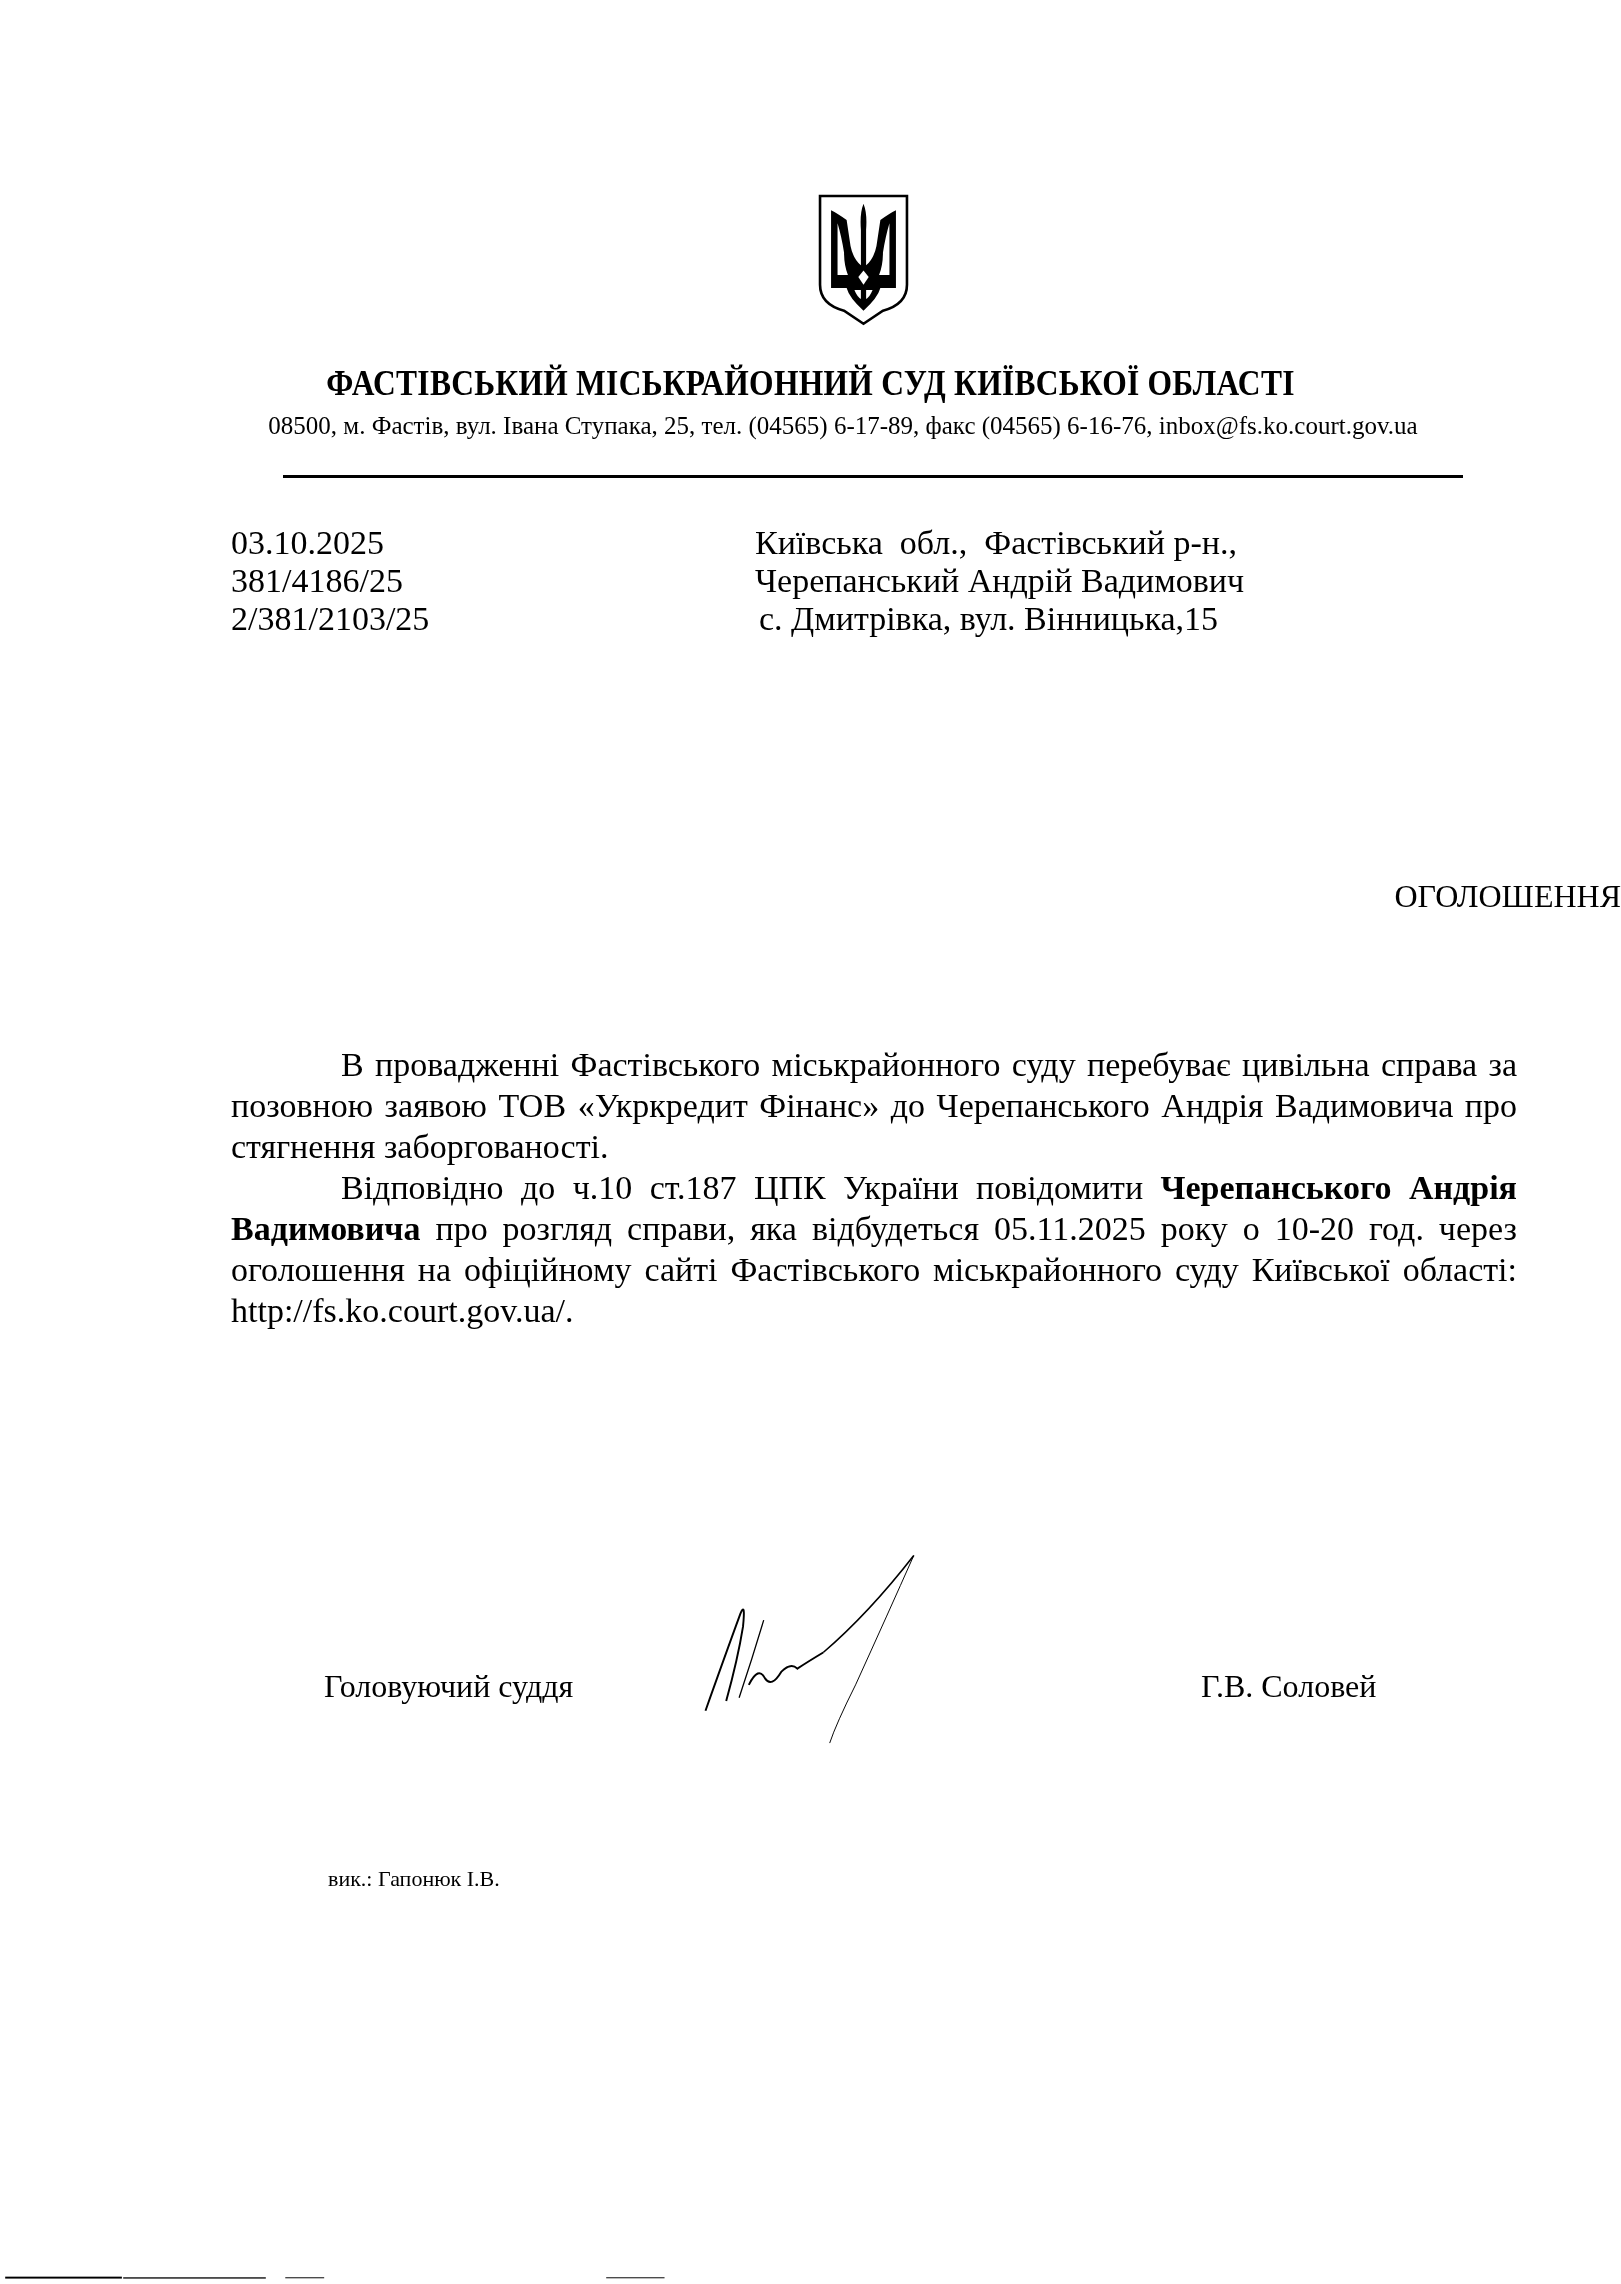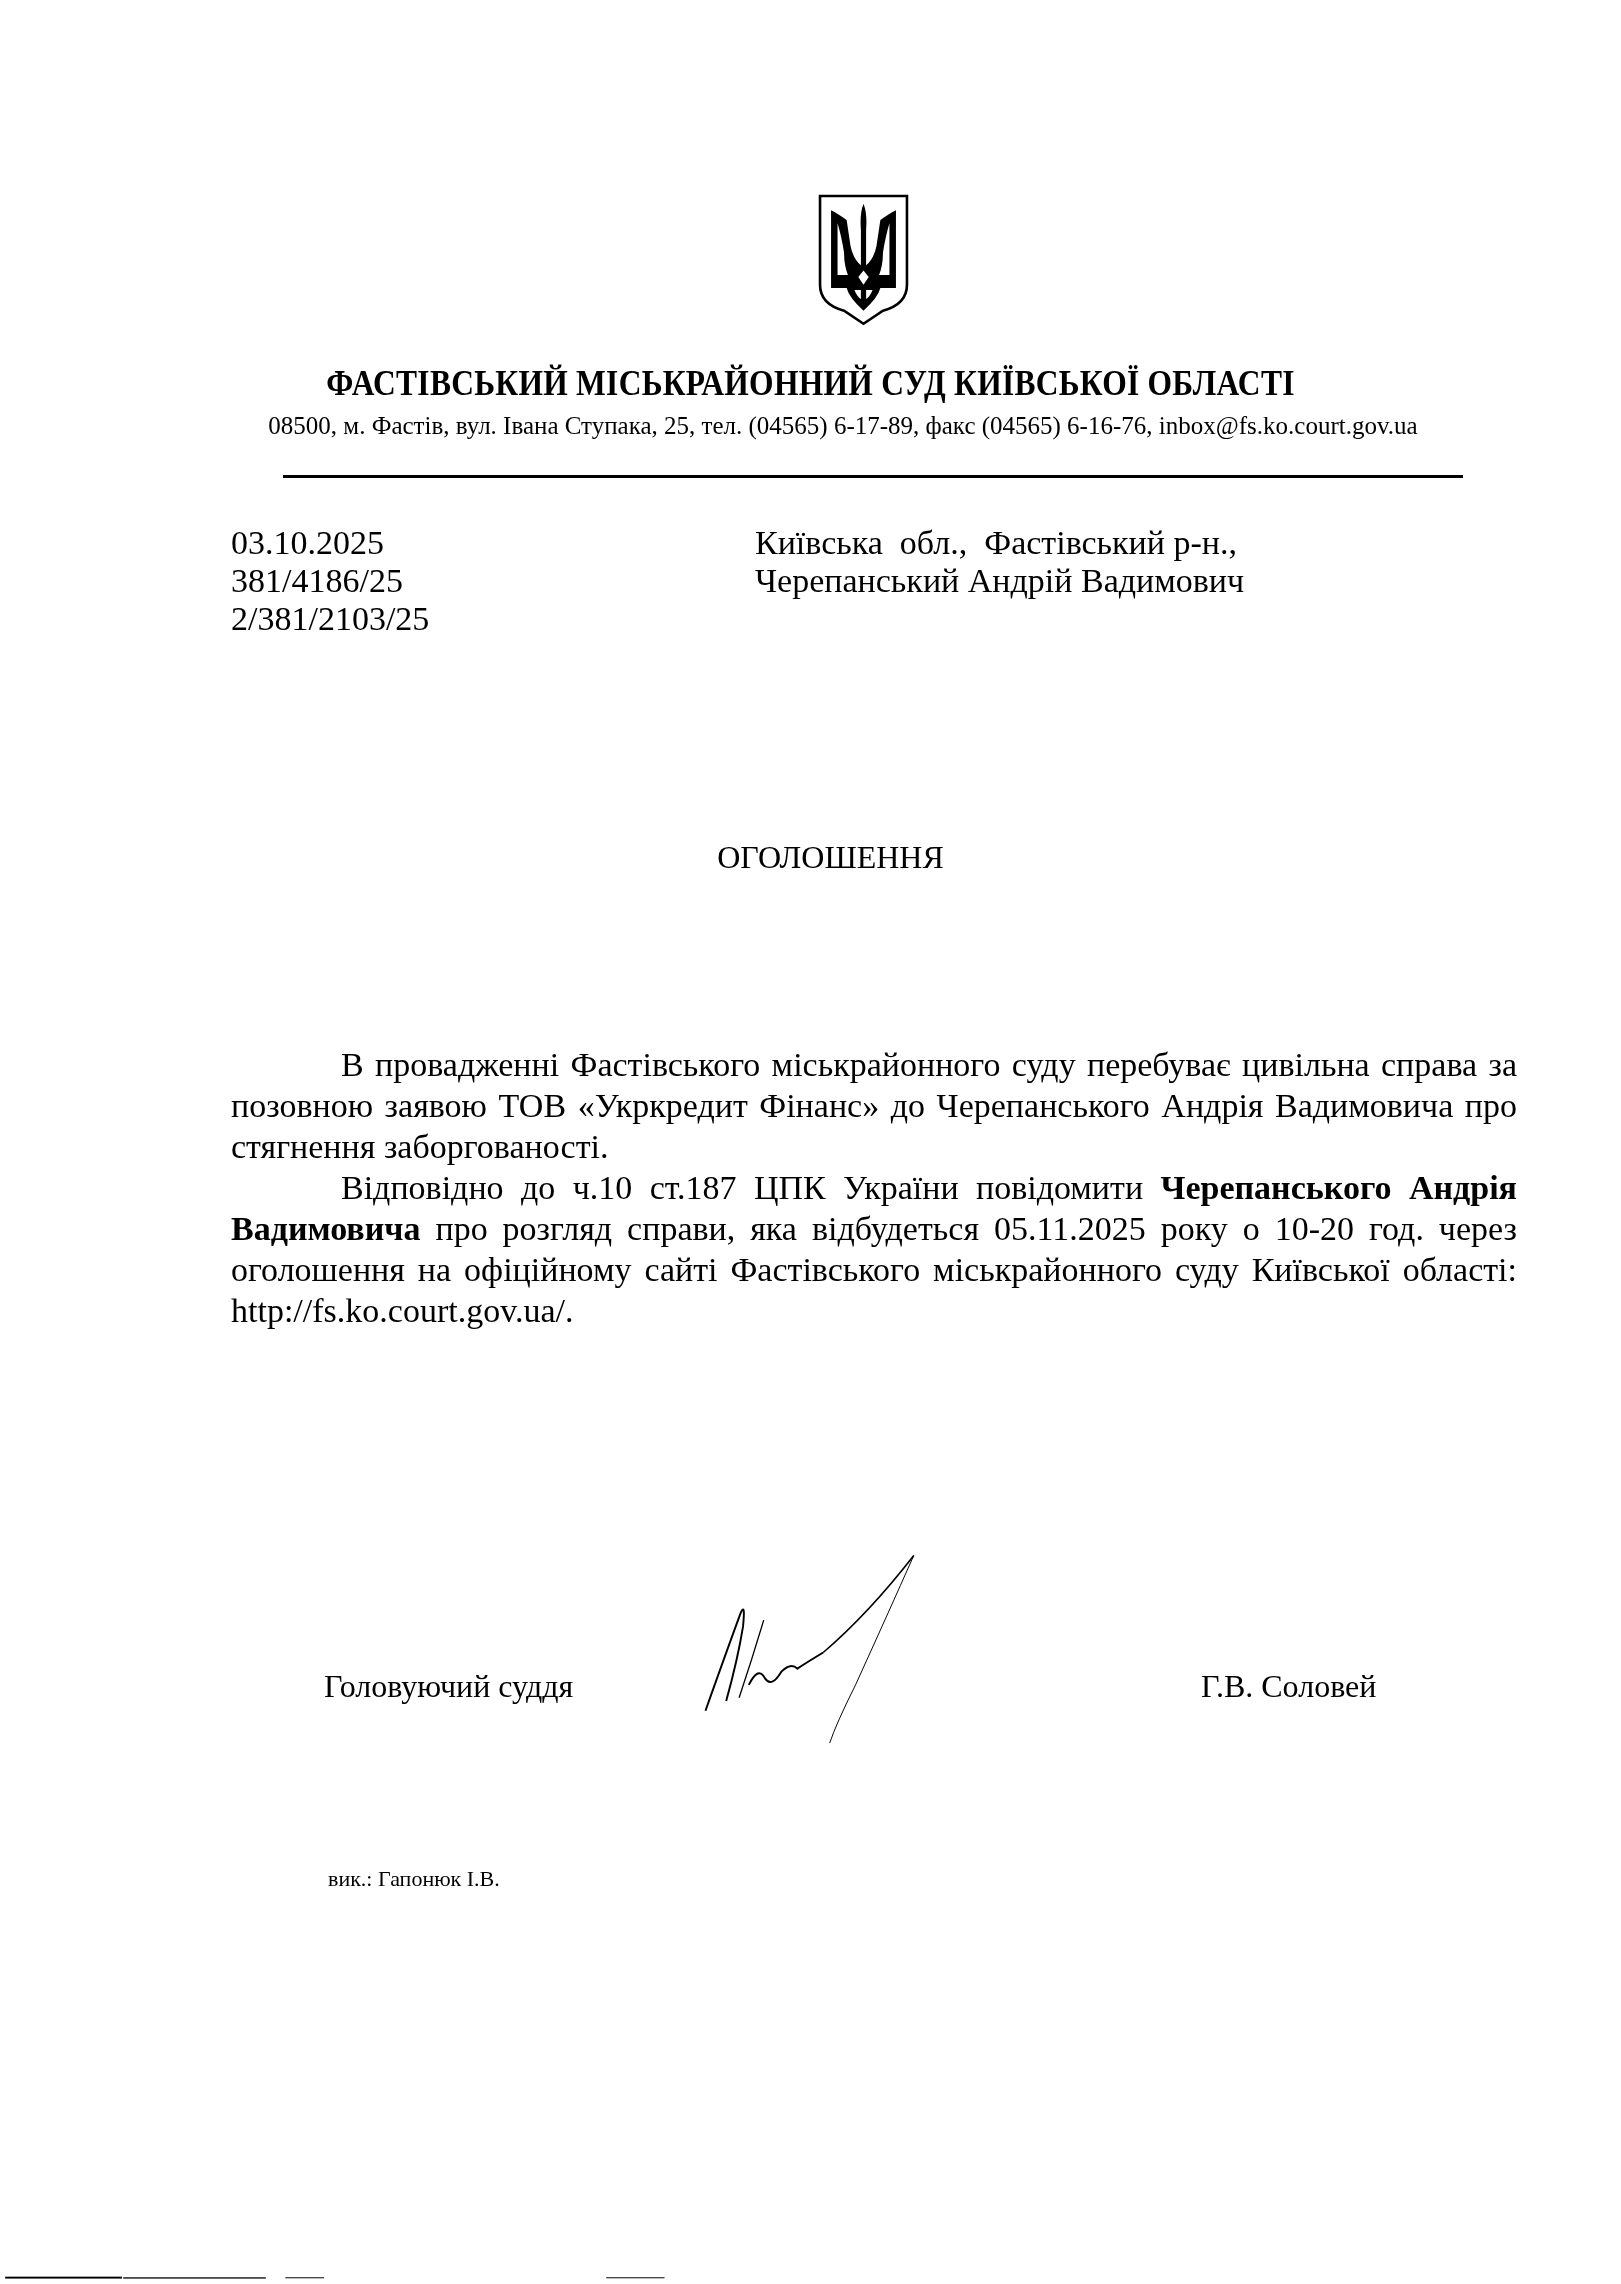--- a/index.html
+++ b/index.html
@@ -7,21 +7,21 @@
   .abs { position: absolute; }
   .emblem { left: 818px; top: 194px; width: 91px; height: 133px; }
   .court-title { left: 0; width: 1621px; top: 363px; text-align: center; font-weight: bold; font-size: 35px; letter-spacing: 0.3px; line-height: 41px; transform: scaleX(0.9); }
   .court-address { left: 0; width: 1621px; top: 410px; text-align: center; font-size: 25px; line-height: 31px; padding-left: 65px; box-sizing: border-box; }
   .header-rule { left: 283px; top: 475px; width: 1180px; height: 3.2px; background: #000; }
   .meta { left: 231px; top: 524px; font-size: 34px; line-height: 38px; }
   .meta div { height: 38px; }
   .recipient { left: 755px; top: 524px; font-size: 34px; line-height: 38px; }
   .recipient div { height: 38px; }
   .recipient .addr3 { padding-left: 3.9px; }
-  .notice-title { left: 0; width: 1621px; top: 838px; text-align: center; font-size: 32px; line-height: 39px; padding-left: 40px; box-sizing: border-box; }
+  .notice-title { left: 0; width: 1621px; top: 877px; text-align: right; font-size: 32px; line-height: 39px; padding-left: 40px; box-sizing: border-box; }
   .body-text { left: 231px; width: 1286px; top: 1044px; font-size: 34px; line-height: 41px; text-align: justify; }
   .body-text p { margin: 0; text-indent: 110px; }
   .body-text b { font-weight: bold; }
   .sign-row { left: 0; top: 1667px; width: 1477px; height: 52px; }
   .sign-role { left: 324px; top: 0; font-size: 32px; line-height: 39px; }
   .sign-name { left: 1201px; top: 0; font-size: 32px; line-height: 39px; }
   .signature { left: 700px; top: 1549px; width: 337px; height: 207px; }
   .executor { left: 328px; top: 1866px; font-size: 22px; line-height: 26px; }
   .footer-marks { left: 0; top: 2276px; width: 778px; height: 3.9px; }
 </style>
@@ -44,20 +44,21 @@
 
 <div class="abs meta">
   <div>03.10.2025</div>
   <div>381/4186/25</div>
   <div>2/381/2103/25</div>
 </div>
 
 <div class="abs recipient">
   <div style="white-space:pre;">Київська  обл.,  Фастівський р-н.,</div>
   <div>Черепанський Андрій Вадимович</div>
+  <div class="addr3">с. Дмитрівка, вул. Вінницька,15</div>
 </div>
 
 <div class="abs notice-title">ОГОЛОШЕННЯ</div>
 
 <div class="abs body-text">
   <p>В провадженні Фастівського міськрайонного суду перебуває цивільна справа за позовною заявою ТОВ «Укркредит Фінанс» до Черепанського Андрія Вадимовича  про стягнення заборгованості.</p>
   <p><span>Відповідно до ч.10 ст.187 ЦПК України повідомити </span><b>Черепанського Андрія Вадимовича</b><span> про розгляд справи, яка відбудеться 05.11.2025 року  о 10-20 год. через оголошення на офіційному сайті Фастівського міськрайонного суду Київської області: http://fs.ko.court.gov.ua/.</span></p>
 </div>
 
 <svg class="abs signature" viewBox="0 0 520 320">

